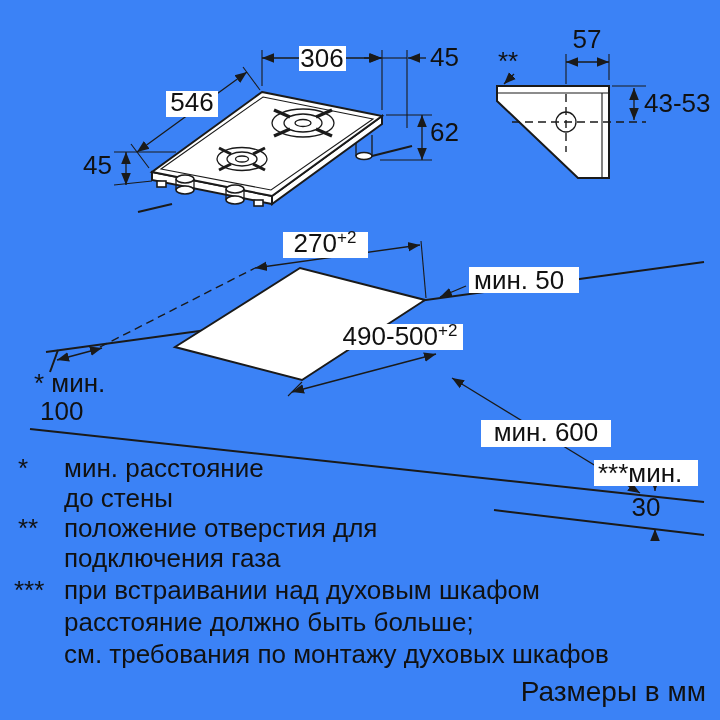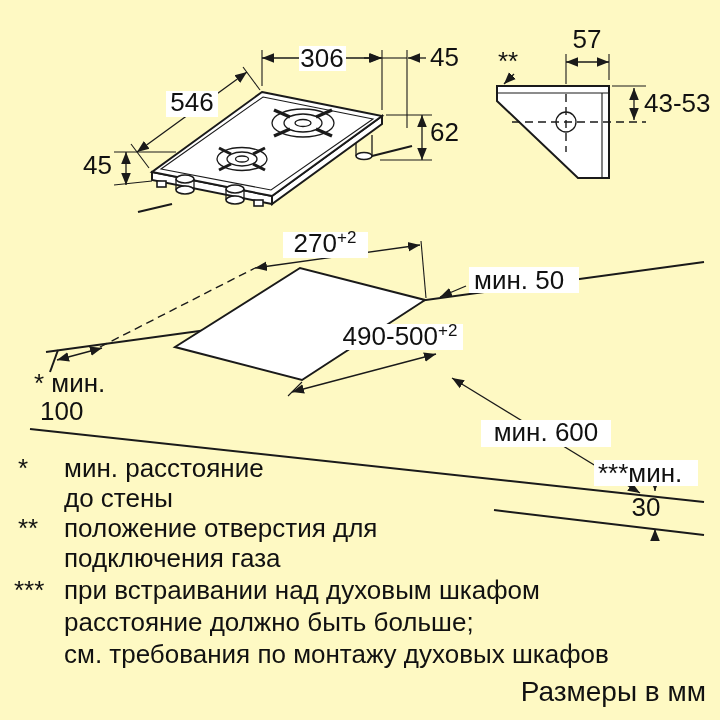--- a/index.html
+++ b/index.html
@@ -1,16 +1,16 @@
 <!DOCTYPE html>
 <html><head>
 <meta charset="utf-8">
 <style>
   html,body{margin:0;padding:0;background:#fff;}
-  .canvas{position:relative;width:720px;height:720px;background:#fef9c3;overflow:hidden;}
+  .canvas{position:relative;width:720px;height:720px;background:#3b82f6;overflow:hidden;}
   svg{display:block;font-family:"Liberation Sans",sans-serif;}
   text{fill:#111;}
   .ln{stroke:#1a1a1a;stroke-width:2;fill:none;}
   .thin{stroke:#1a1a1a;stroke-width:1.3;fill:none;}
   .ext{stroke:#1a1a1a;stroke-width:1.1;fill:none;}
   .dash{stroke:#1a1a1a;stroke-width:1.4;fill:none;stroke-dasharray:8 5;}
   .wfill{fill:#fff;stroke:#1a1a1a;stroke-width:2;}
   .wfill-thin{fill:#fff;stroke:#1a1a1a;stroke-width:1.6;}
   .bg{fill:#fff;stroke:none;}
   .lbl{font-size:26px;}

